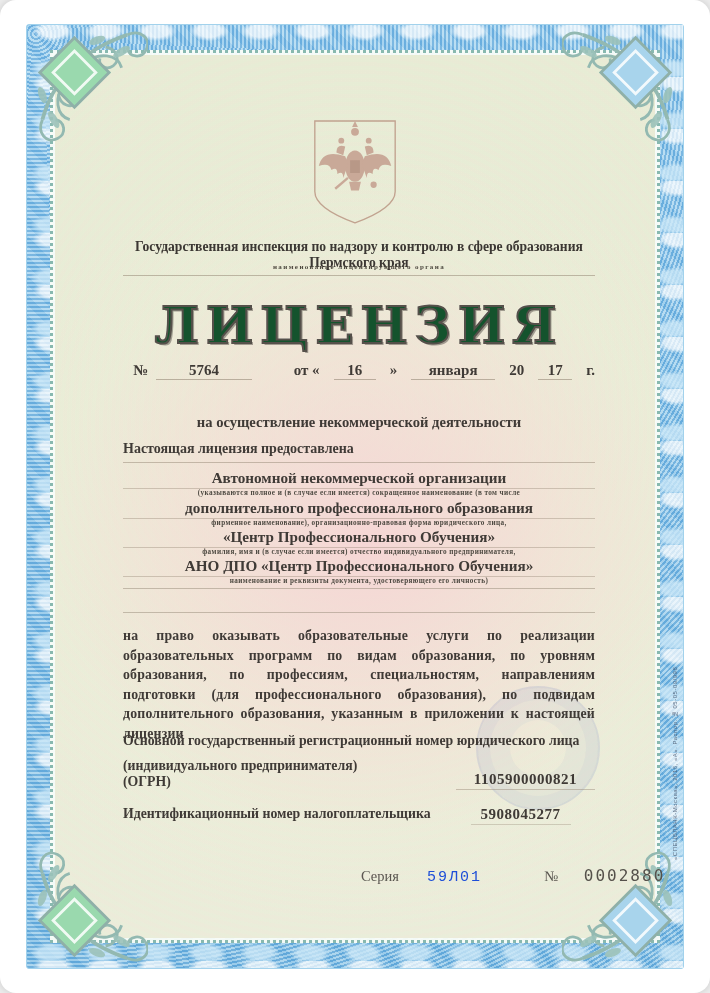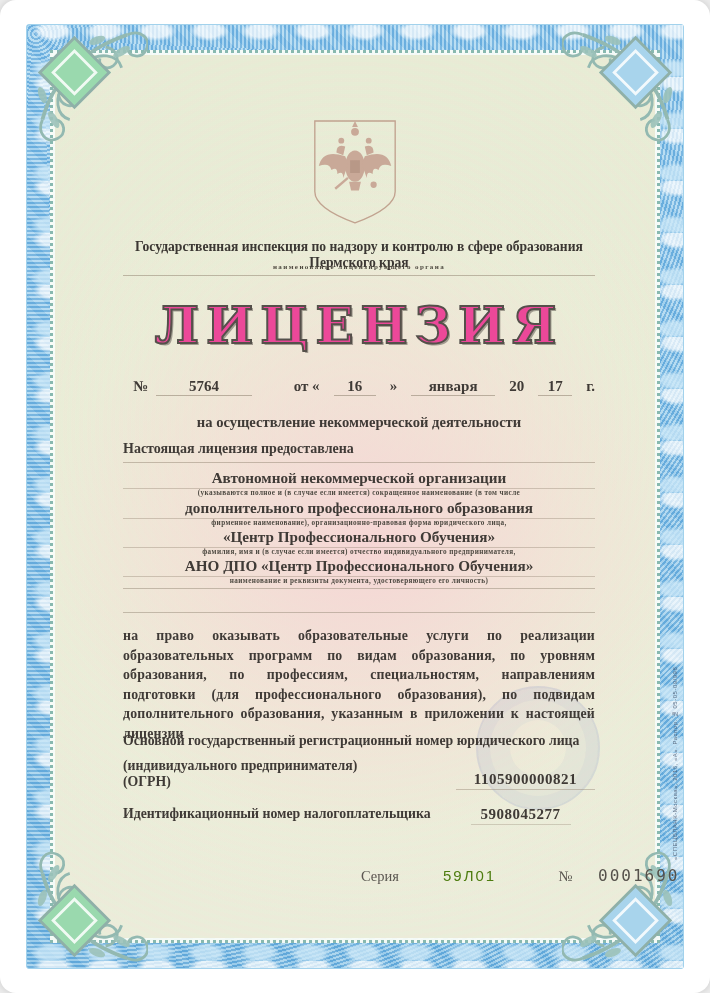--- a/index.html
+++ b/index.html
@@ -49,30 +49,30 @@
   
   .emblem{position:absolute;left:50%;top:116px;transform:translateX(-50%);width:98px;height:112px;z-index:6;opacity:.85;}
   
   .content{position:absolute;left:123px;top:0;width:472px;height:100%;z-index:7;color:#3f3a36;}
   .content > div{position:absolute;left:0;right:0;}
   .issuer{top:239px;text-align:center;font-weight:bold;font-size:13.6px;color:#3b3733;
           border-bottom:1px solid rgba(150,136,118,.55);padding-bottom:4px;}
   .issuer-caption{top:263px;text-align:center;font-weight:bold;font-size:7px;letter-spacing:1.4px;color:#4e4a40;}
   .title{
     top:296px;text-align:center;font-family:"DejaVu Serif",serif;font-weight:bold;
-    font-size:50px;letter-spacing:7px;color:#ec4899;
+    font-size:50px;letter-spacing:7px;color:#14532d;
     -webkit-text-stroke:2px #55504a;
     text-shadow:2px 2px 0 rgba(86,80,74,.5), -1px -1px 0 rgba(255,255,255,.65);
   }
   .numrow{top:362px;display:flex;align-items:baseline;font-weight:bold;font-size:15px;}
   .numrow .u{border-bottom:1px solid rgba(150,136,118,.6);text-align:center;}
   .lic-no-label{margin-left:10px;}
   .lic-no{width:96px;margin-left:8px;}
   .date-part{margin-left:auto;display:flex;align-items:baseline;gap:14px;}
-  .d-day{width:42px;margin-top:16px;}
+  .d-day{width:42px;}
   .d-month{width:84px;}
   .d-year{width:34px;}
   .subtitle{top:414px;text-align:center;font-weight:bold;font-size:14.6px;}
   .granted{top:441px;font-weight:bold;font-size:14px;border-bottom:1px solid rgba(150,136,118,.5);padding-bottom:5px;}
   .gline{font-weight:bold;font-size:15.2px;text-align:center;border-bottom:1px solid rgba(150,136,118,.4);padding-bottom:1px;}
   .gcap{font-weight:bold;font-size:7.2px;letter-spacing:.4px;text-align:center;color:#4e4a42;}
   .g1t{top:469px;} .g1c{top:489px;}
   .g2t{top:499px;} .g2c{top:519px;}
   .g3t{top:528px;} .g3c{top:548px;}
   .g4t{top:557px;} .g4c{top:577px;}
@@ -81,21 +81,21 @@
   .para{top:626px;font-weight:bold;font-size:13.8px;line-height:19.6px;text-align:justify;
         letter-spacing:.2px;word-spacing:1.5px;}
   .ogrn1{top:733px;font-weight:bold;font-size:13.8px;}
   .ogrn-row{top:758px;display:flex;align-items:flex-end;font-weight:bold;font-size:13.8px;}
   .ogrn-val{margin-left:48px;font-size:15px;border-bottom:1px solid rgba(150,136,118,.45);
             padding:0 18px 1px 18px;letter-spacing:.5px;}
   .inn-row{top:806px;display:flex;align-items:flex-start;font-weight:bold;font-size:13.8px;}
   .inn-val{margin-left:40px;font-size:15px;letter-spacing:.5px;border-bottom:1px solid rgba(150,136,118,.35);padding:0 10px 1px 10px;}
   .serial-row{top:866px;left:238px !important;display:flex;align-items:baseline;color:#5a5650;gap:20px;}
   .serial-label{font-size:14.5px;}
-  .serial-val{font-family:Liberation Sans, sans-serif;font-size:15px;letter-spacing:2px;margin-left:24px;color:#4d7c0f;}
+  .serial-val{font-family:Liberation Mono, monospace;font-size:15px;letter-spacing:2px;margin-left:8px;color:#1d4ed8;}
   .blank-no-label{font-size:14.5px;margin-left:42px;}
   .blank-no{font-family:"DejaVu Sans Mono",monospace;font-size:16px;letter-spacing:2px;margin-left:6px;color:#55514b;}
   
   .stamp{
     position:absolute;left:476px;top:686px;width:120px;height:120px;border-radius:50%;z-index:4;
     border:2px solid rgba(92,112,190,.16);
     box-shadow:inset 0 0 0 12px rgba(92,112,190,.05), inset 0 0 0 32px rgba(92,112,190,.05);
   }
   .imprint{
     position:absolute;right:32px;top:590px;height:270px;z-index:6;
@@ -276,17 +276,17 @@
 
     <div class="inn-row">
       <span>Идентификационный номер налогоплательщика</span>
       <span class="inn-val">5908045277</span>
     </div>
 
     <div class="serial-row">
       <span class="serial-label">Серия</span>
       <span class="serial-val">59Л01</span>
       <span class="blank-no-label">№</span>
-      <span class="blank-no">0001690</span>
+      <span class="blank-no">0002880</span>
     </div>
 
   </div>
 </div>
 
 </body></html>

